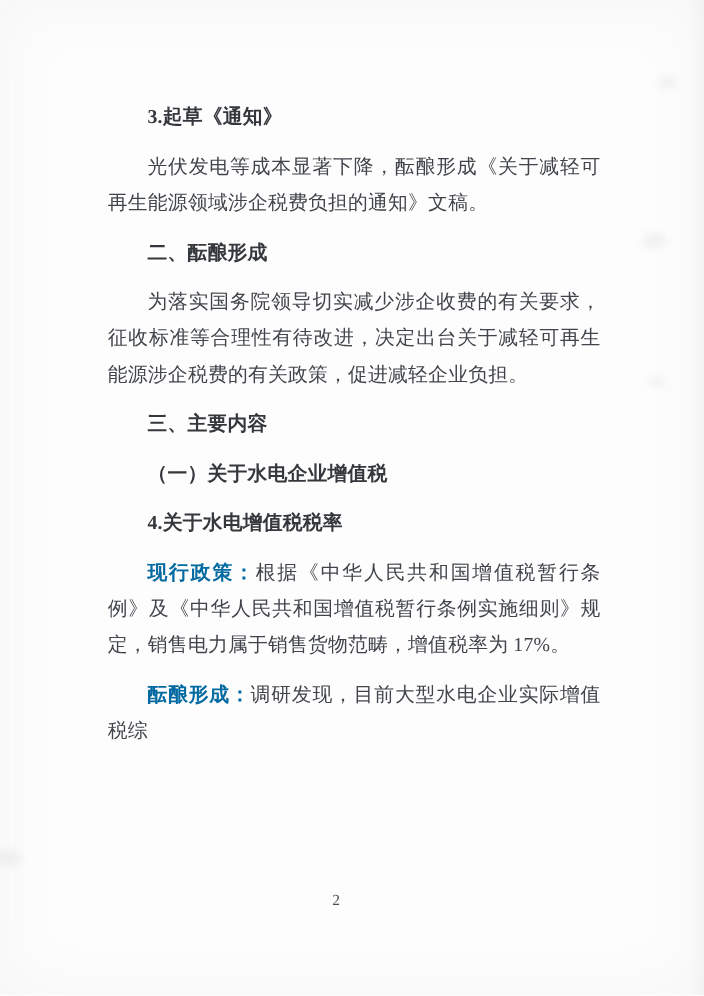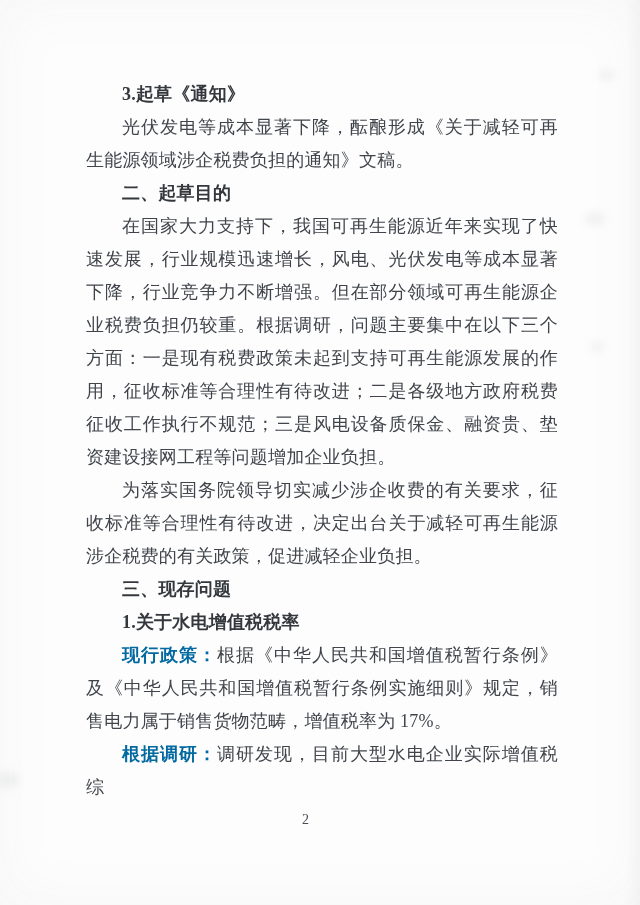--- a/index.html
+++ b/index.html
@@ -38,21 +38,21 @@
   .smudge.s4 { left: -6px;  top: 772px; width: 26px; height: 16px; }
 
   .content {
     position: absolute;
     left: 86px;
     top: 78px;
     width: 472px;
     color: #41454b;
   }
   .para {
-    margin: 0;
+    margin: 12px;
     font-size: 18px;
     line-height: 33px;
     text-indent: 2em;
     text-align: justify;
     letter-spacing: 0.2px;
   }
   .para.heading {
     font-weight: bold;
     color: #34383d;
     text-align: left;
@@ -79,23 +79,23 @@
   <div class="edge-band"></div>
   <div class="smudge s1"></div>
   <div class="smudge s2"></div>
   <div class="smudge s3"></div>
   <div class="smudge s4"></div>
 
   <div class="content">
 
   <p class="para heading">3.起草《通知》</p>
       <p class="para body">光伏发电等成本显著下降，酝酿形成《关于减轻可再生能源领域涉企税费负担的通知》文稿。</p>
-      <p class="para heading">二、起草目的</p>
-      <p class="para body">在国家大力支持下，我国可再生能源近年来实现了快速发展，行业规模迅速增长，风电、光伏发电等成本显著下降，行业竞争力不断增强。但在部分领域可再生能源企业税费负担仍较重。根据调研，问题主要集中在以下三个方面：一是现有税费政策未起到支持可再生能源发展的作用，征收标准等合理性有待改进；二是各级地方政府税费征收工作执行不规范；三是风电设备质保金、融资贵、垫资建设接网工程等问题增加企业负担。</p>
+      <p class="para heading">二、酝酿形成</p>
       <p class="para body">为落实国务院领导切实减少涉企收费的有关要求，征收标准等合理性有待改进，决定出台关于减轻可再生能源涉企税费的有关政策，促进减轻企业负担。</p>
-      <p class="para heading">三、现存问题</p>
-      <p class="para heading">1.关于水电增值税税率</p>
+      <p class="para heading">三、主要内容</p>
+      <p class="para heading">（一）关于水电企业增值税</p>
+      <p class="para heading">4.关于水电增值税税率</p>
       <p class="para body"><b>现行政策：</b><span>根据《中华人民共和国增值税暂行条例》及《中华人民共和国增值税暂行条例实施细则》规定，销售电力属于销售货物范畴，增值税率为 17%。</span></p>
-      <p class="para body"><b>根据调研：</b><span>调研发现，目前大型水电企业实际增值税综</span></p>
+      <p class="para body"><b>酝酿形成：</b><span>调研发现，目前大型水电企业实际增值税综</span></p>
     </div>
 
   <div class="page-number">2</div>
 </div>
 
 </body></html>

